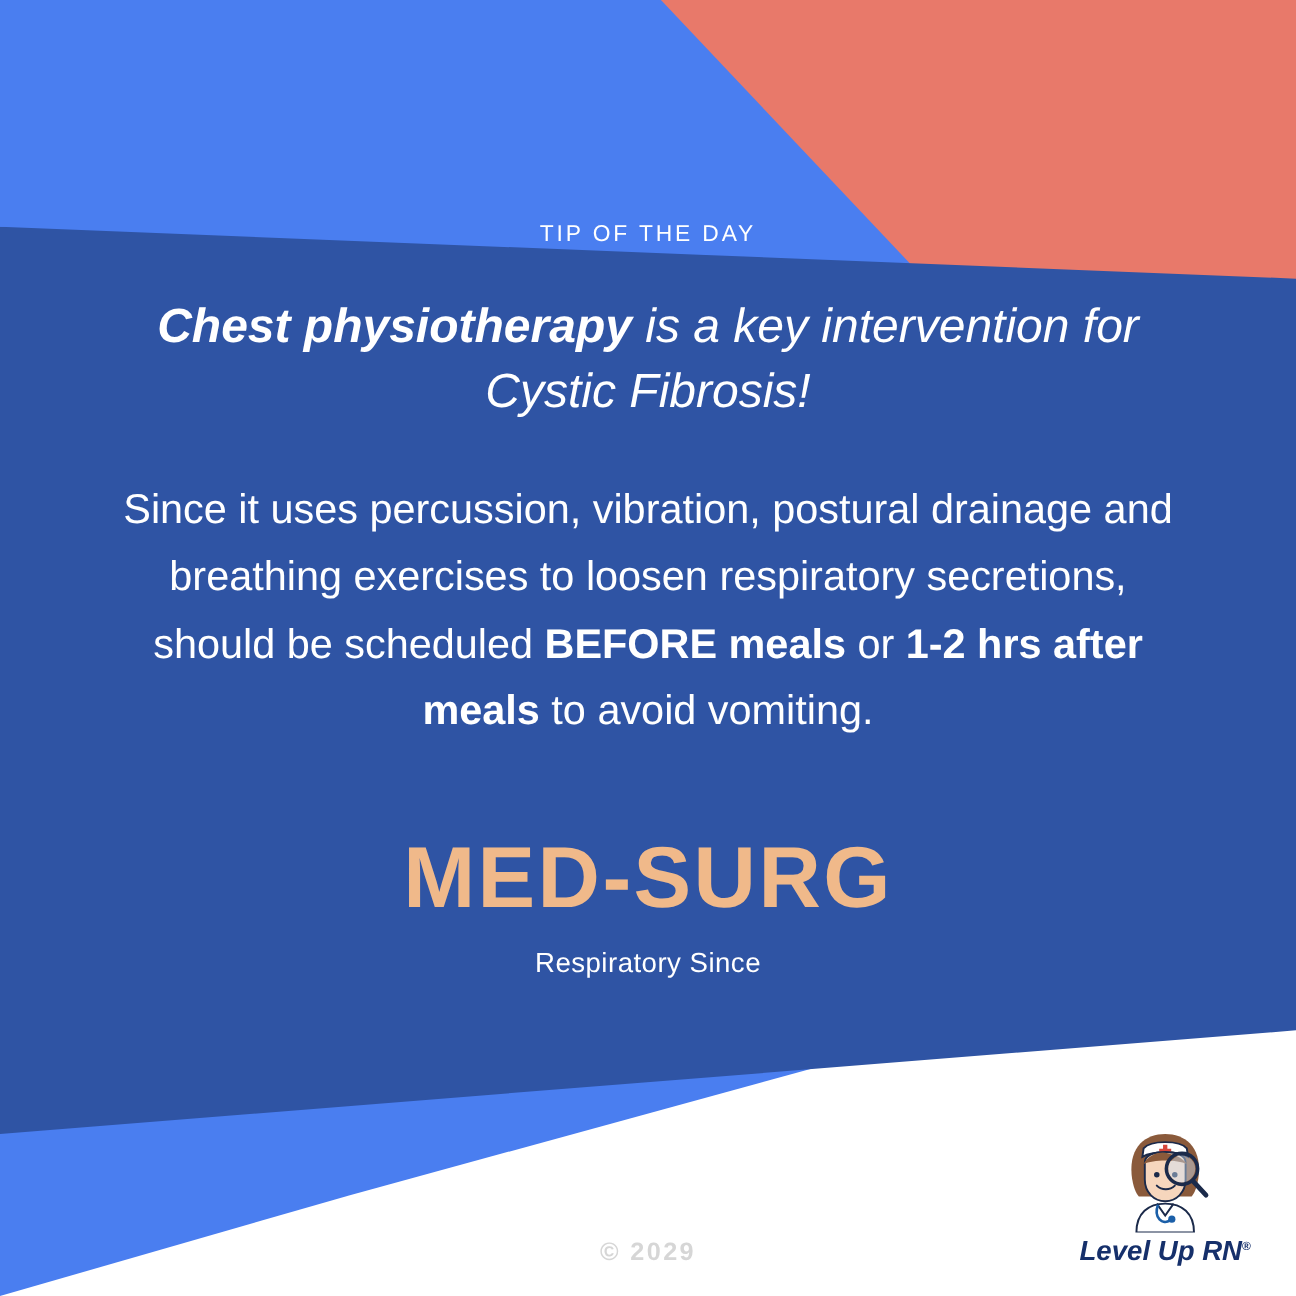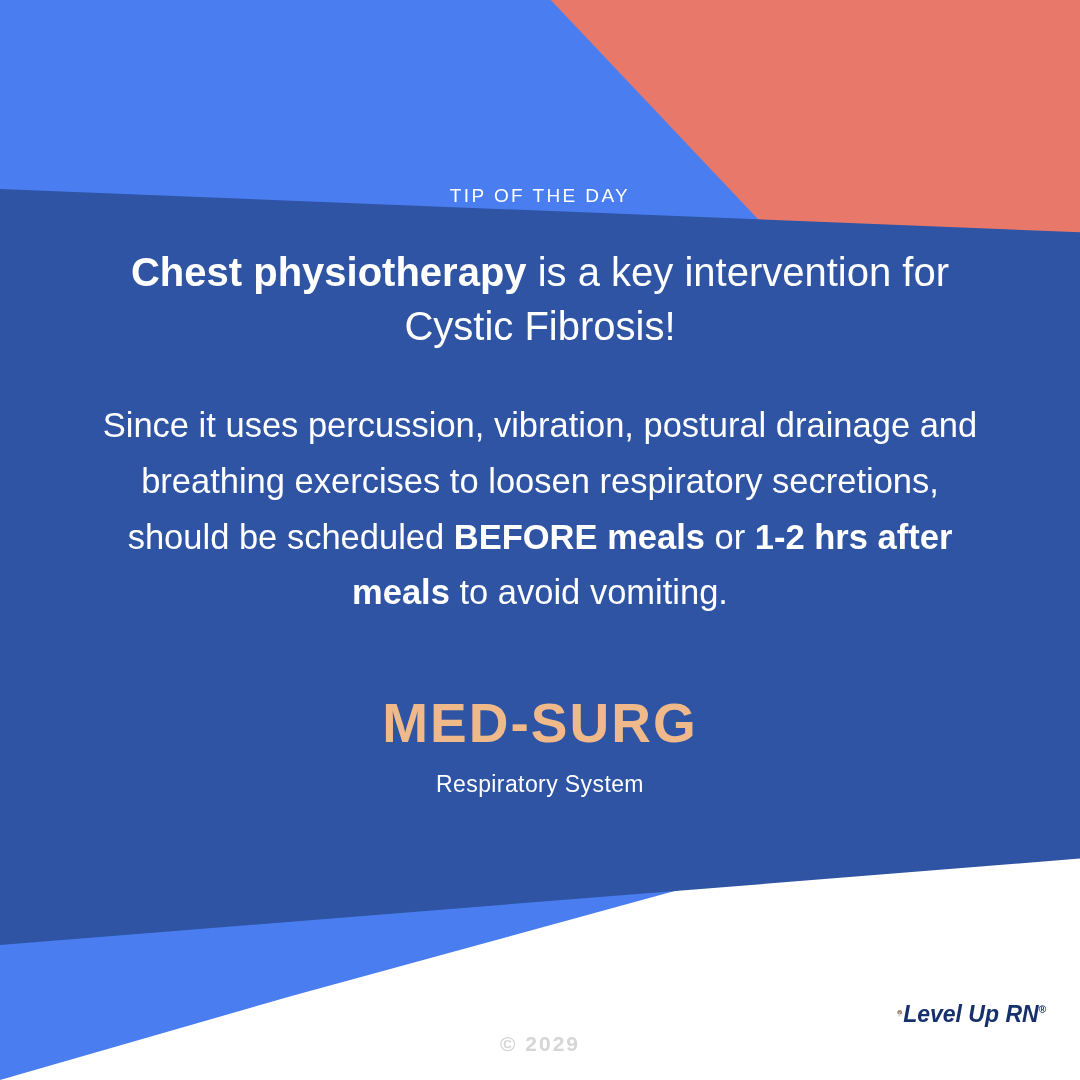--- a/index.html
+++ b/index.html
@@ -65,40 +65,41 @@
     text-align: center;
   }
   .headline {
     margin-top: 38px;
     width: 920px;
     text-align: center;
     color: #ffffff;
     font-size: 40px;
     line-height: 1.36;
     font-weight: 400;
+    font-style: italic;
   }
   .headline b {
     font-weight: 700;
   }
   .body-text {
     margin-top: 44px;
     width: 900px;
     text-align: center;
     color: #ffffff;
     font-size: 34.5px;
     line-height: 1.62;
     font-weight: 400;
   }
   .body-text b {
     font-weight: 700;
   }
   .category {
     margin-top: 70px;
     color: #f0b98a;
-    font-size: 55px;
+    font-size: 72px;
     font-weight: 700;
     letter-spacing: 2px;
     text-align: center;
   }
   .subcategory {
     margin-top: 16px;
     color: #ffffff;
     font-size: 23px;
     font-weight: 500;
     letter-spacing: 0.4px;
@@ -116,20 +117,21 @@
     font-weight: 700;
   }
 
   
   .logo {
     position: absolute;
     right: 34px;
     bottom: 24px;
     width: 150px;
     display: flex;
+    flex-direction: column;
     align-items: center;
   }
   .logo-mark {
     width: 96px;
     height: 86px;
   }
   .logo-word {
     margin-top: 2px;
     color: #16306b;
     font-size: 23px;
@@ -160,21 +162,21 @@
 
     <div class="headline">
       <b>Chest physiotherapy</b><span> is a key intervention for Cystic Fibrosis!</span>
     </div>
 
     <div class="body-text">
       <span>Since it uses percussion, vibration, postural drainage and breathing exercises to loosen respiratory secretions, should be scheduled </span><b>BEFORE meals</b><span> or </span><b>1-2 hrs after meals</b><span> to avoid vomiting.</span>
     </div>
 
     <div class="category">MED-SURG</div>
-    <div class="subcategory">Respiratory System</div>
+    <div class="subcategory">Respiratory Since</div>
   </div>
 
   <div class="copyright">© 2029</div>
 
   <div class="logo">
     <svg class="logo-mark" viewBox="0 0 96 86">
 
       <path d="M20 38 C18 14 32 4 48 4 C64 4 78 14 76 38 C75 48 72 54 70 56 L26 56 C24 54 21 48 20 38 Z" fill="#8a5a3b"></path>
 
       <path d="M30 16 C36 9 60 9 66 16 L67 23 C58 18 38 18 29 23 Z" fill="#ffffff" stroke="#1b2a4a" stroke-width="1.6"></path>

